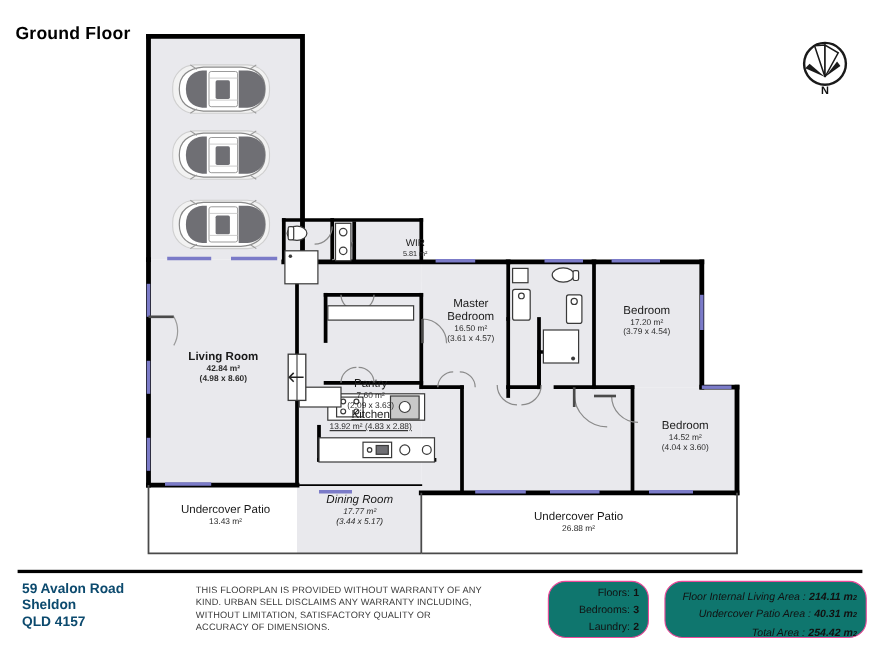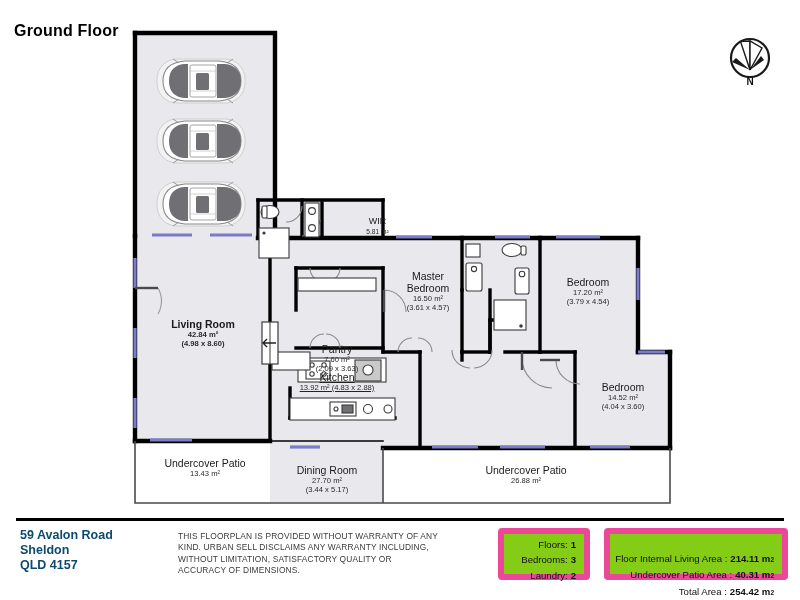--- a/index.html
+++ b/index.html
@@ -32,36 +32,36 @@
     font-size:12.5px;font-weight:bold;line-height:15px;color:#0c4a6e;
   }
   .disclaimer{
     position:absolute;left:178px;top:531px;width:260px;
     font-size:8.4px;line-height:11.4px;color:#3a3a3a;
     letter-spacing:.15px;
   }
 
   .statbox{
     position:absolute;
-    background:#84cc16;
-    border:6px solid #ec4899;
-    border-radius:4px;
+    background:#0f766e;
+    border:1px solid #ec4899;
+    border-radius:16px;
     box-sizing:border-box;
   }
   #counts-box{left:498px;top:528px;width:92px;height:52px;}
   #areas-box{left:604px;top:528px;width:184px;height:52px;}
 
   .stat-row{
     display:flex;justify-content:flex-end;align-items:baseline;
     font-size:9.6px;color:#111;line-height:15.4px;
     padding-right:8px;white-space:nowrap;
   }
   #counts-box .stat-row{padding-top:0;}
   #counts-box{padding-top:3px;}
-  #areas-box{padding-top:17px;}
+  #areas-box{padding-top:6px;font-style:italic;}
   .stat-label{font-weight:normal;}
   .stat-value{font-weight:bold;margin-left:3px;}
   .sup{font-size:6.5px;vertical-align:super;font-weight:bold;}
 
   
   .rlabel{
     position:absolute;text-align:center;color:#222;
     font-family:"Liberation Sans", sans-serif;
     pointer-events:none;
   }
@@ -341,23 +341,23 @@
     <div class="rarea">7.60 m²</div>
     <div class="rdim">(2.09 x 3.63)</div>
   </div>
 
   <div class="rlabel" style="left:272px;top:371px;width:130px;text-decoration:underline;">
     <div class="rname">Kitchen</div>
     <div class="rarea">13.92 m² (4.83 x 2.88)</div>
   </div>
 
 
-  <div class="rlabel" style="left:268px;top:464px;width:118px;">
+  <div class="rlabel" style="left:268px;top:448px;width:118px;font-style:italic;">
     <div class="rname">Dining Room</div>
-    <div class="rarea">27.70 m²</div>
+    <div class="rarea">17.77 m²</div>
     <div class="rdim">(3.44 x 5.17)</div>
   </div>
 
   <div class="rlabel" style="left:140px;top:457px;width:130px;">
     <div class="rname">Undercover Patio</div>
     <div class="rarea">13.43 m²</div>
   </div>
 
   <div class="rlabel" style="left:453px;top:464px;width:146px;">
     <div class="rname">Undercover Patio</div>

